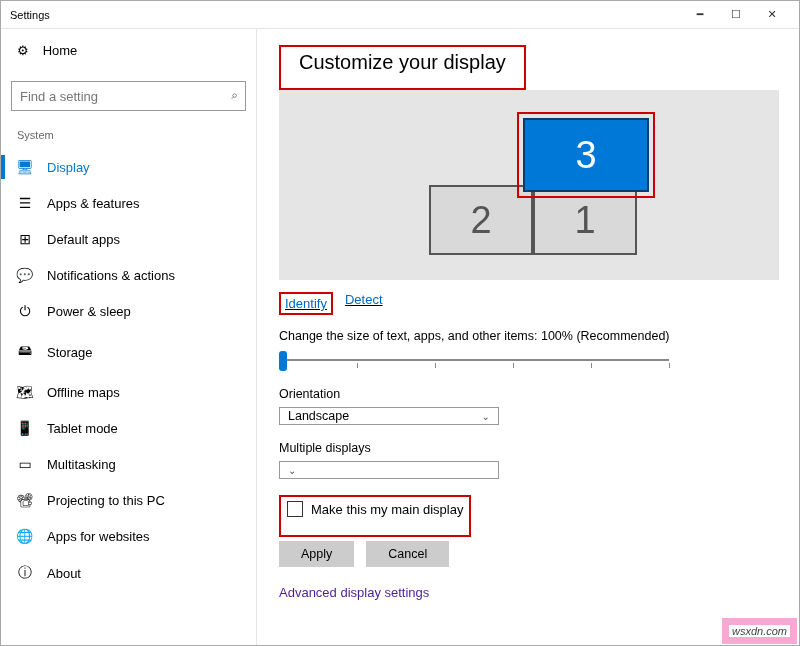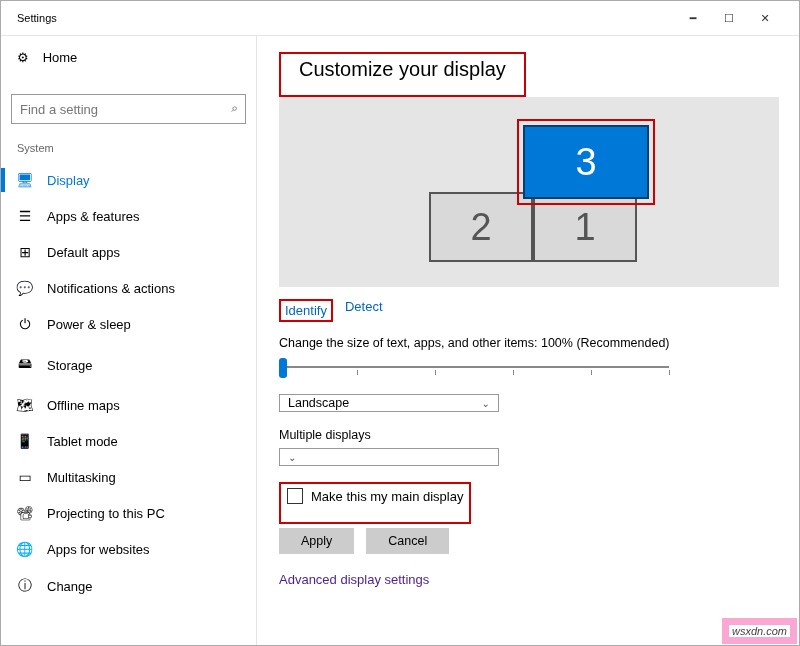--- a/index.html
+++ b/index.html
@@ -1,43 +1,43 @@
 <!DOCTYPE html>
 <html><head>
 <meta charset="utf-8">
 <style>
 * { box-sizing: border-box; margin: 0; padding: 0; font-family: "Segoe UI", Arial, sans-serif; }
 body { background: #fff; font-size: 13px; color: #000; width: 800px; height: 646px; overflow: hidden; border: 1px solid #aaa; position: relative; }
-.titlebar { height: 35px; display: flex; align-items: center; padding: 0 16px; border-bottom: 1px solid #e5e5e5; font-size: 11px; gap: 28px; }
+.titlebar { height: 28px; display: flex; align-items: center; padding: 0 9px; border-bottom: 1px solid #e5e5e5; font-size: 11px; gap: 28px; }
 .titlebar .title { flex: 1; }
 .titlebar .win-controls { display: flex; gap: 0; }
 .titlebar .win-btn { width: 36px; height: 22px; display: flex; align-items: center; justify-content: center; color: #333; font-size: 11px; }
 .main { display: flex; height: calc(100% - 28px); }
 .sidebar { width: 256px; border-right: 1px solid #e5e5e5; display: flex; flex-direction: column; }
 .home-row { display: flex; align-items: center; padding: 14px 16px 10px; gap: 14px; font-size: 13px; }
-.search-wrap { margin: 19px 10px 12px; position: relative; }
+.search-wrap { margin: 13px 10px 12px; position: relative; }
 .search-input { width: 100%; height: 30px; padding: 4px 30px 4px 8px; border: 1px solid #999; font-size: 13px; color: #666; }
 .search-icon { position: absolute; right: 8px; top: 7px; color: #666; font-size: 12px; }
 .group-label { font-size: 11px; color: #666; padding: 6px 16px 8px; }
 .nav { flex: 1; }
 .nav-item { display: flex; align-items: center; gap: 14px; padding: 10px 16px; font-size: 13px; cursor: pointer; position: relative; }
 .nav-item.active { color: #0078d7; }
 .nav-item.active::before { content: ""; position: absolute; left: 0; top: 6px; bottom: 6px; width: 4px; background: #0078d7; }
 .nav-item .ico { width: 16px; display: flex; justify-content: center; font-size: 14px; }
 .content { flex: 1; padding: 16px 0 0 0; position: relative; overflow: hidden; }
 .content-inner { padding: 0 22px; }
 .page-title { font-size: 20px; font-weight: 400; padding: 4px 18px; margin-bottom: 10px; }
 .hl { border: 2px solid #c00; display: inline-block; }
 .display-area { background: #e5e5e5; height: 190px; position: relative; width: 500px; margin-bottom: 12px; }
 .monitor { position: absolute; border: 2px solid #555; background: #d9d9d9; display: flex; align-items: center; justify-content: center; font-size: 38px; color: #555; }
 .mon2 { left: 150px; top: 95px; width: 104px; height: 70px; }
 .mon1 { left: 254px; top: 95px; width: 104px; height: 70px; }
 .mon3-wrap { position: absolute; left: 238px; top: 22px; padding: 4px; }
 .mon3 { background: #0078d7; color: #fff; border: 2px solid #0b3d6b; width: 126px; height: 74px; display: flex; align-items: center; justify-content: center; font-size: 38px; }
-.links-row { display: flex; gap: 12px; margin-bottom: 14px; font-size: 13px; }
+.links-row { display: flex; gap: 12px; margin-bottom: 14px; font-size: 13px; text-decoration: underline; }
 .link { color: #0067c0; cursor: pointer; }
 .link-hl { border: 2px solid #c00; padding: 2px 4px; }
 .label-line { font-size: 12.5px; margin-bottom: 6px; }
 .slider-wrap { position: relative; height: 24px; width: 390px; margin-bottom: 14px; }
 .slider-track { position: absolute; top: 10px; left: 0; right: 0; height: 2px; background: #888; }
 .slider-thumb { position: absolute; left: 0; top: 2px; width: 8px; height: 20px; background: #0078d7; border-radius: 3px; }
 .slider-tick { position: absolute; top: 14px; width: 1px; height: 5px; background: #888; }
 .dropdown { width: 220px; height: 18px; border: 1px solid #999; display: flex; align-items: center; padding: 0 8px; justify-content: space-between; font-size: 12.5px; margin-bottom: 16px; cursor: pointer; }
 .chev { font-size: 10px; color: #555; }
 .chk-row { display: flex; align-items: center; gap: 8px; padding: 4px 6px; margin-bottom: 14px; }
@@ -110,21 +110,21 @@
       <div class="nav-item">
           <span class="ico">📽</span>
           <span>Projecting to this PC</span>
         </div>
       <div class="nav-item">
           <span class="ico">🌐</span>
           <span>Apps for websites</span>
         </div>
       <div class="nav-item">
           <span class="ico">ⓘ</span>
-          <span>Change</span>
+          <span>About</span>
         </div>
     </div>
   </div>
 
   <div class="content">
     <div class="content-inner">
       <div class="hl">
         <h1 class="page-title">Customize your display</h1>
       </div>
 
@@ -152,20 +152,21 @@
         <div class="slider-track"></div>
         <div class="slider-tick" style="left:0"></div>
         <div class="slider-tick" style="left:78px"></div>
         <div class="slider-tick" style="left:156px"></div>
         <div class="slider-tick" style="left:234px"></div>
         <div class="slider-tick" style="left:312px"></div>
         <div class="slider-tick" style="left:390px"></div>
         <div class="slider-thumb"></div>
       </div>
 
+      <div class="label-line">Orientation</div>
       <div class="dropdown">
         <span>Landscape</span>
         <span class="chev">⌄</span>
       </div>
 
       <div class="label-line">Multiple displays</div>
       <div class="dropdown">
         <span class="chev">⌄</span>
       </div>
 

